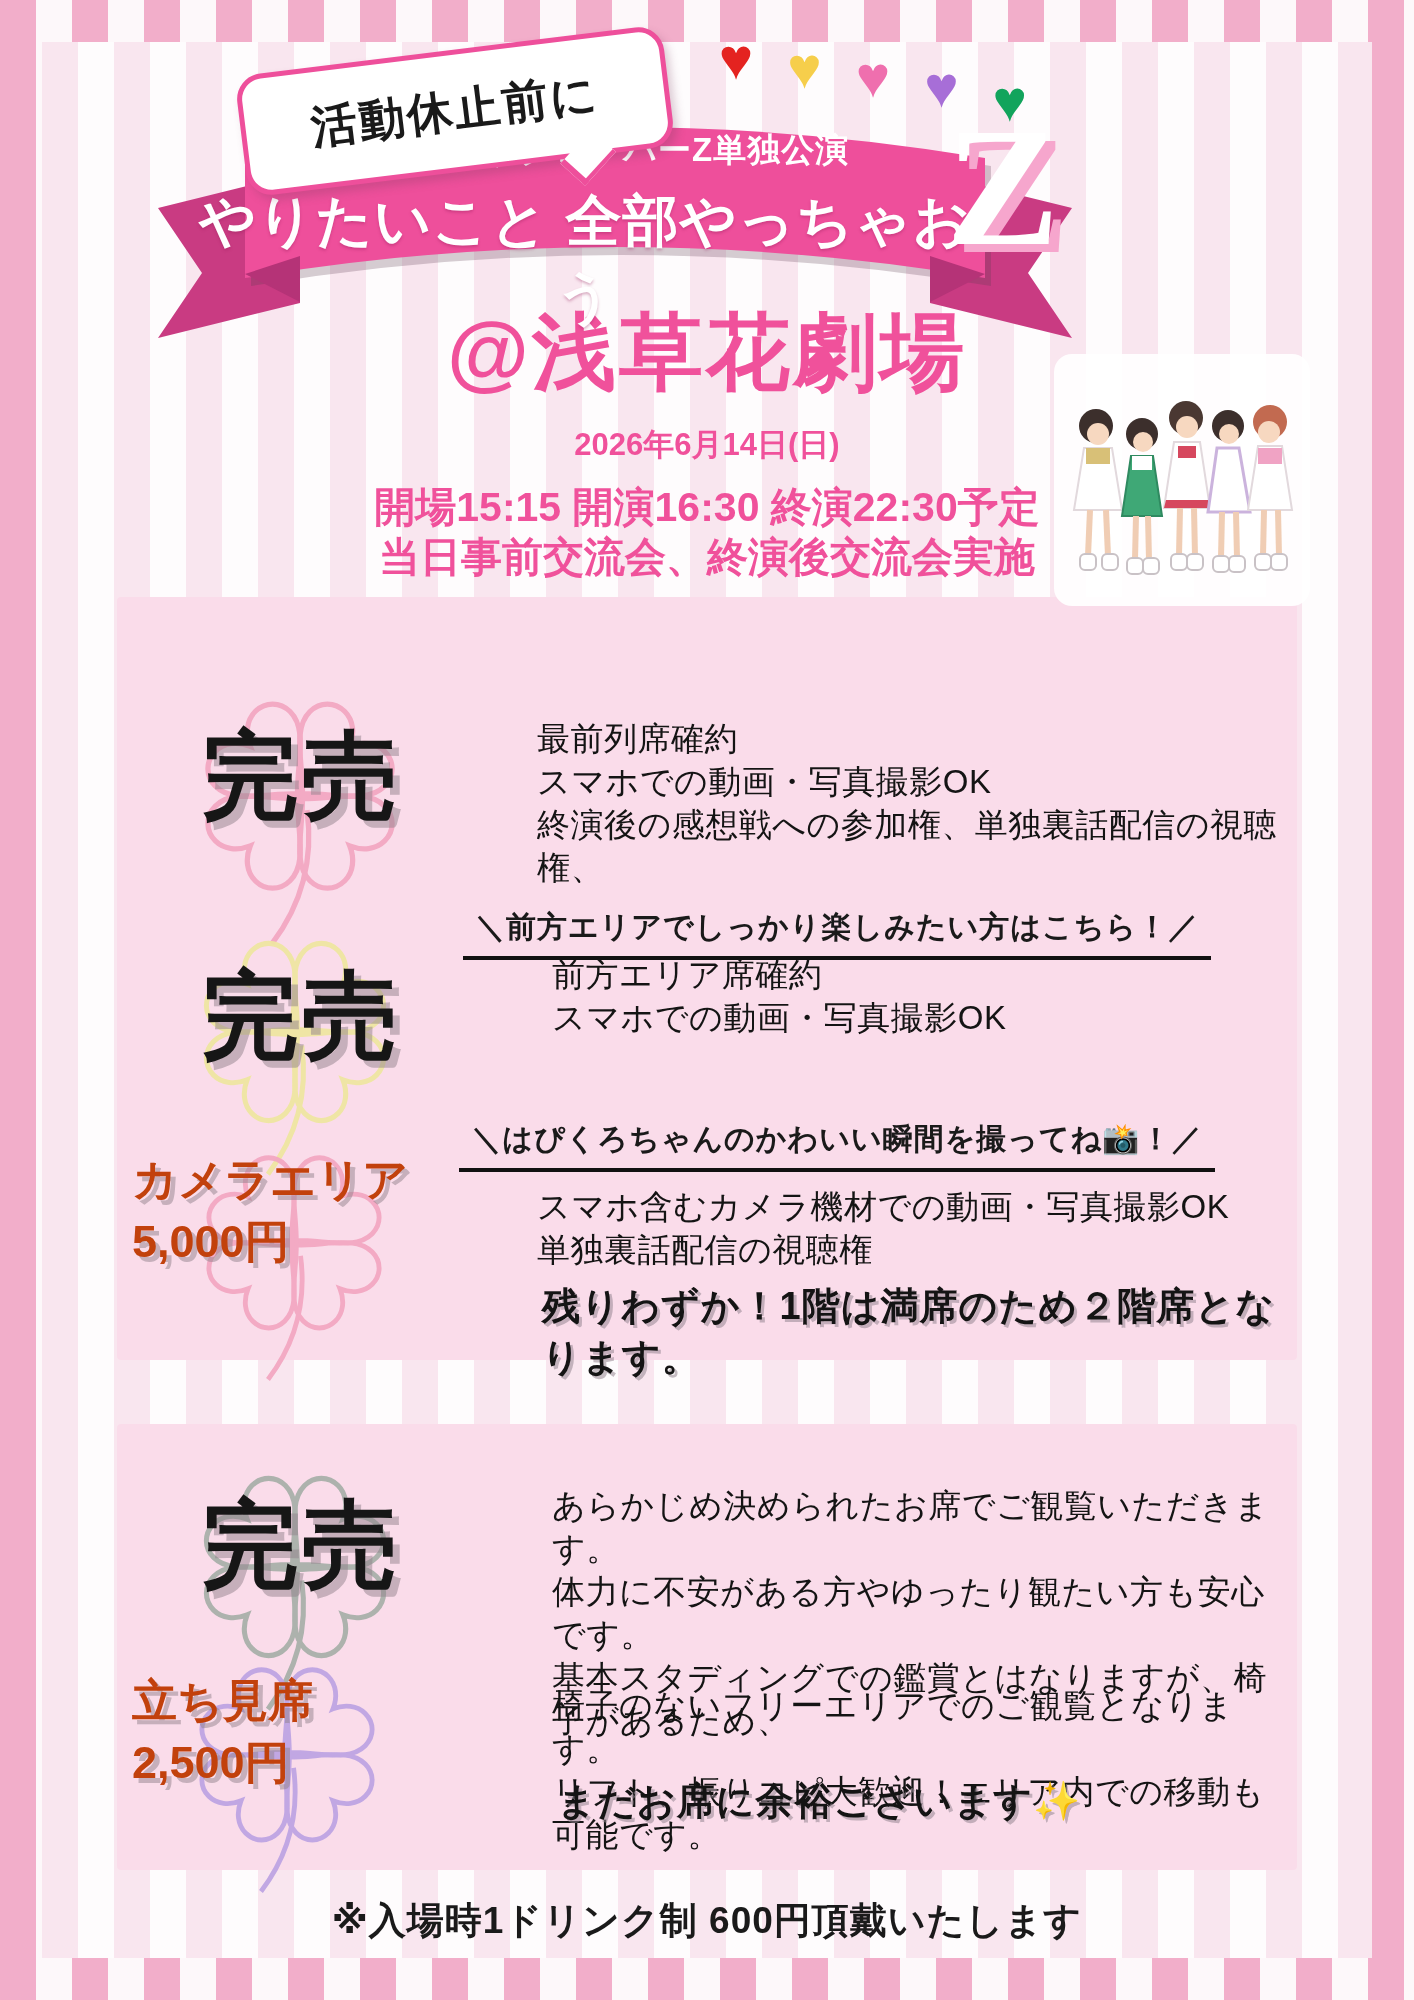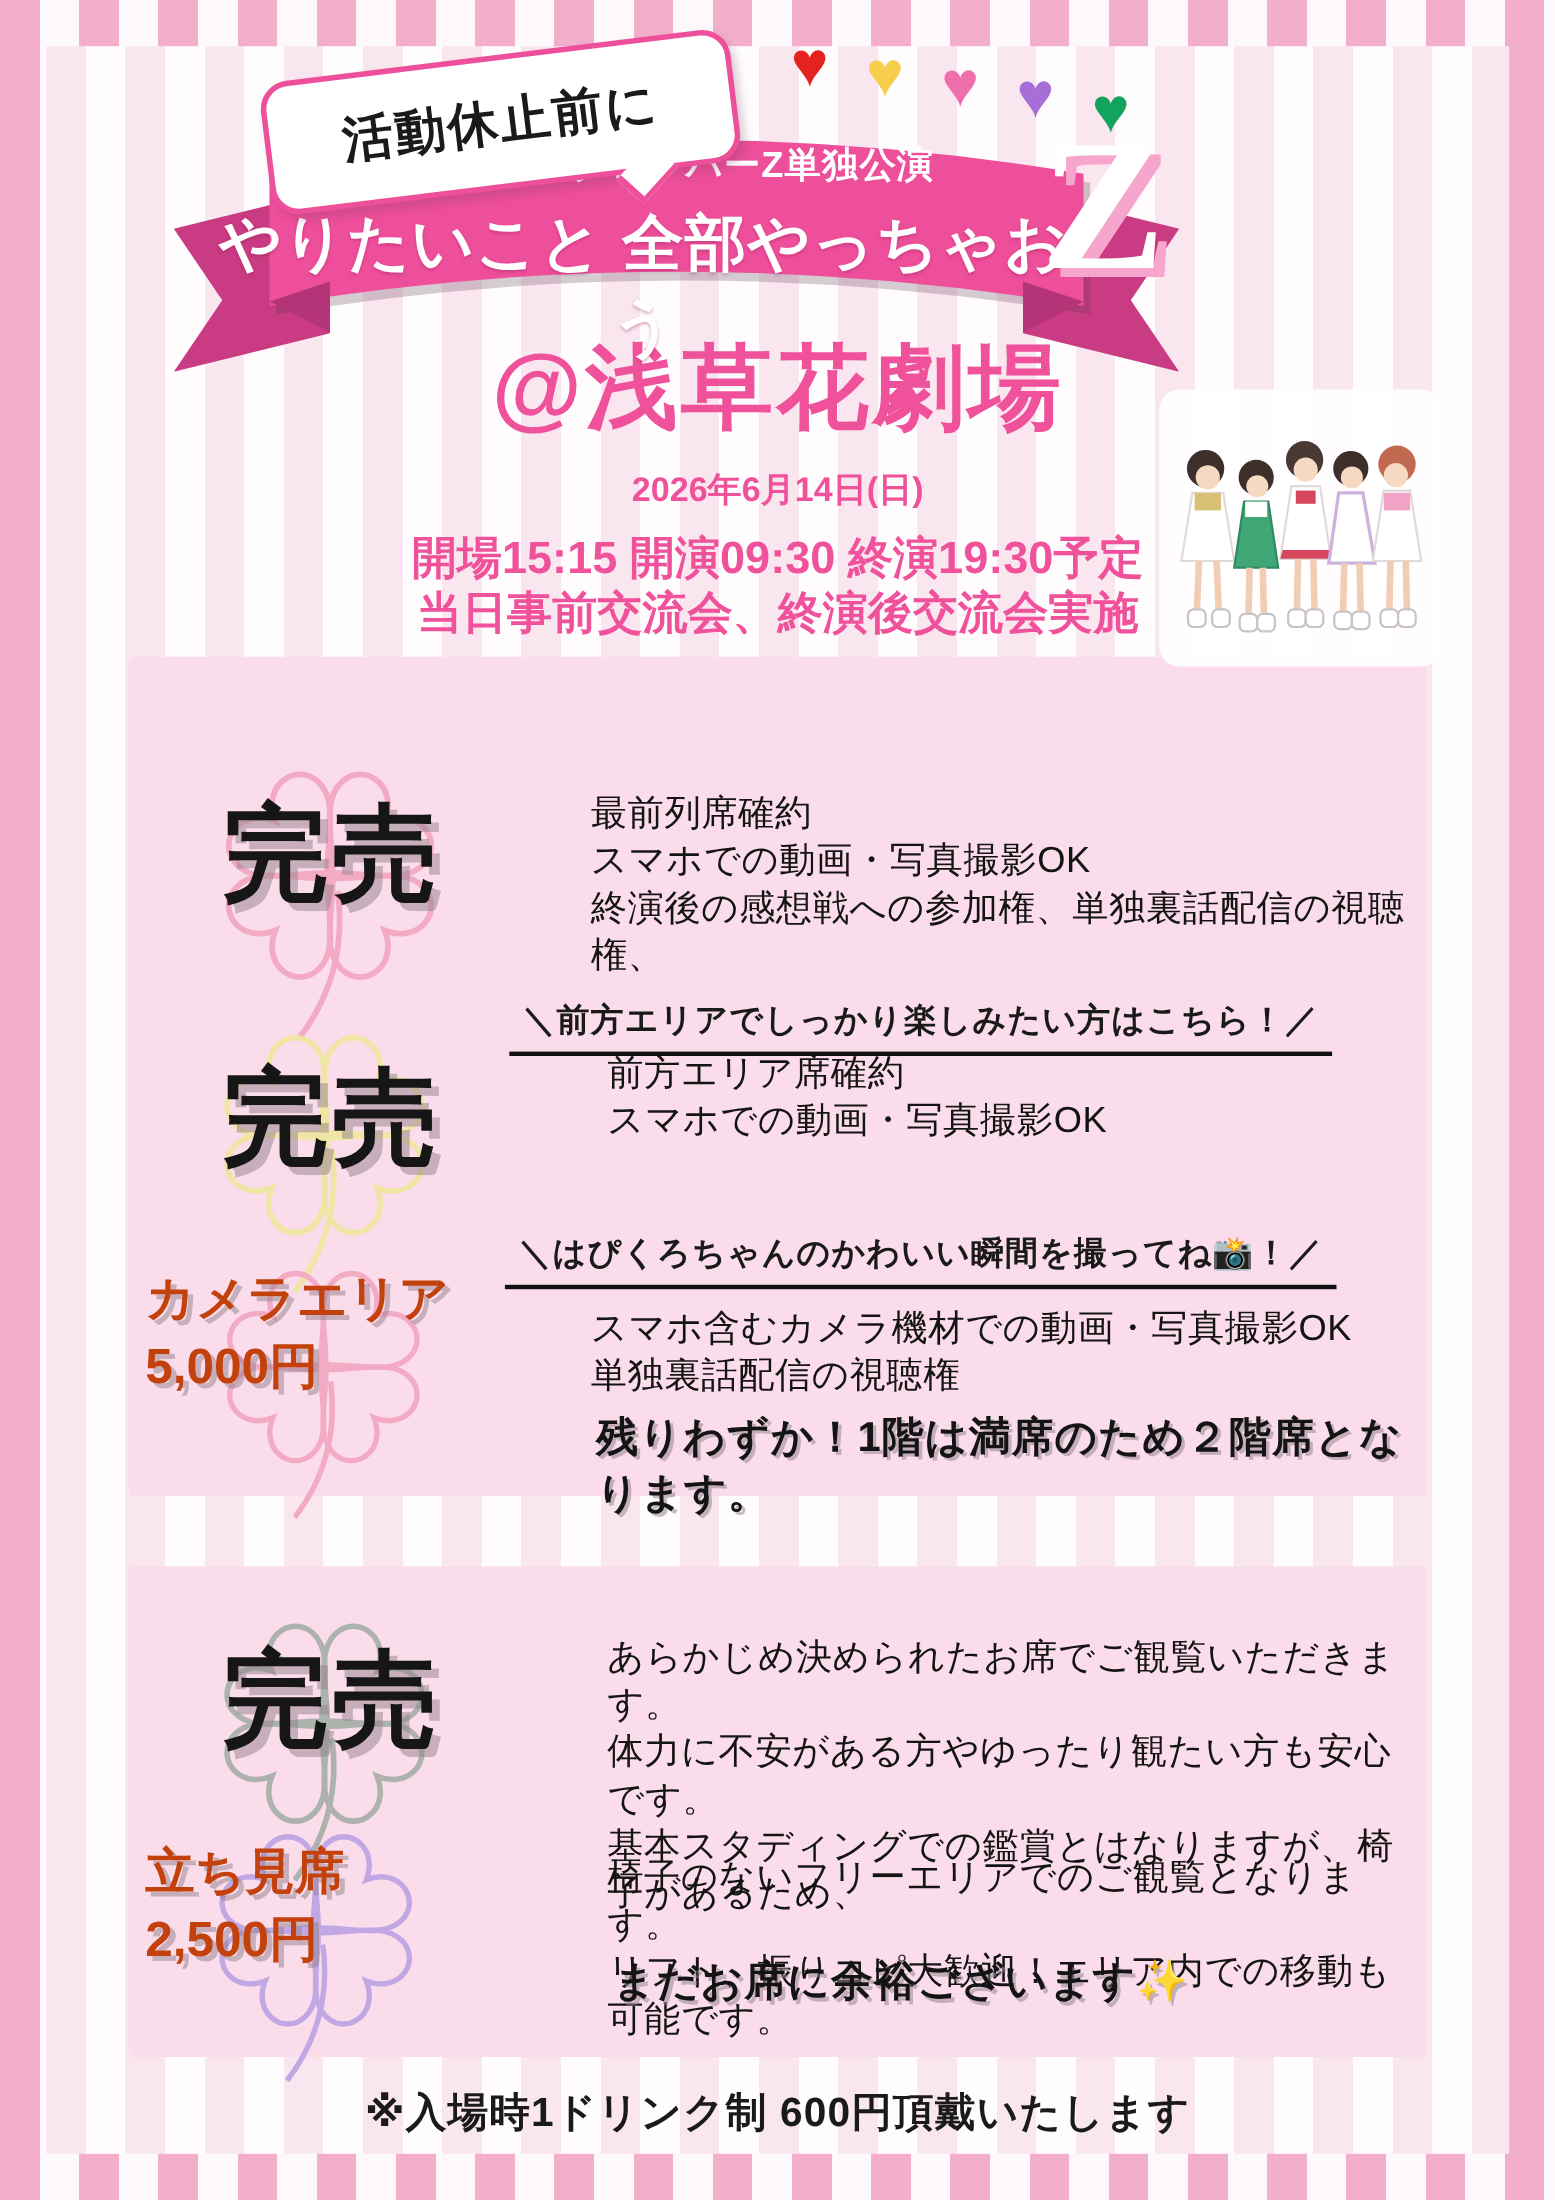--- a/index.html
+++ b/index.html
@@ -100,21 +100,21 @@
       <path d="M95,186 L150,214 L150,168 Z" fill="#b53377"></path>
       <path d="M835,186 L780,214 L780,168 Z" fill="#b53377"></path>
     </svg>
     <div class="sub">はぴねすクローバーZ単独公演</div>
     <div class="main">やりたいこと 全部やっちゃおう</div>
     <div class="bigz">Z</div>
   </div>
 
   <div class="venue">@浅草花劇場</div>
   <div class="dateline">2026年6月14日(日)</div>
-  <div class="timesline">開場15:15 開演09:30 終演19:30予定</div>
+  <div class="timesline">開場15:15 開演16:30 終演22:30予定</div>
   <div class="noteline">当日事前交流会、終演後交流会実施</div>
 
   <div class="photo">
     <svg width="272" height="264" viewBox="0 0 272 264">
       <rect x="6" y="4" width="256" height="252" rx="18" fill="#ffffff" opacity="0.92"></rect>
 
       <g>
         <circle cx="48" cy="76" r="17" fill="#3c2f2c"></circle>
           <circle cx="50" cy="84" r="11" fill="#f7d8c0"></circle>
         <path d="M36,98 L64,98 L74,160 L26,160 Z" fill="#fff" stroke="#e2d9dd" stroke-width="2"></path>

